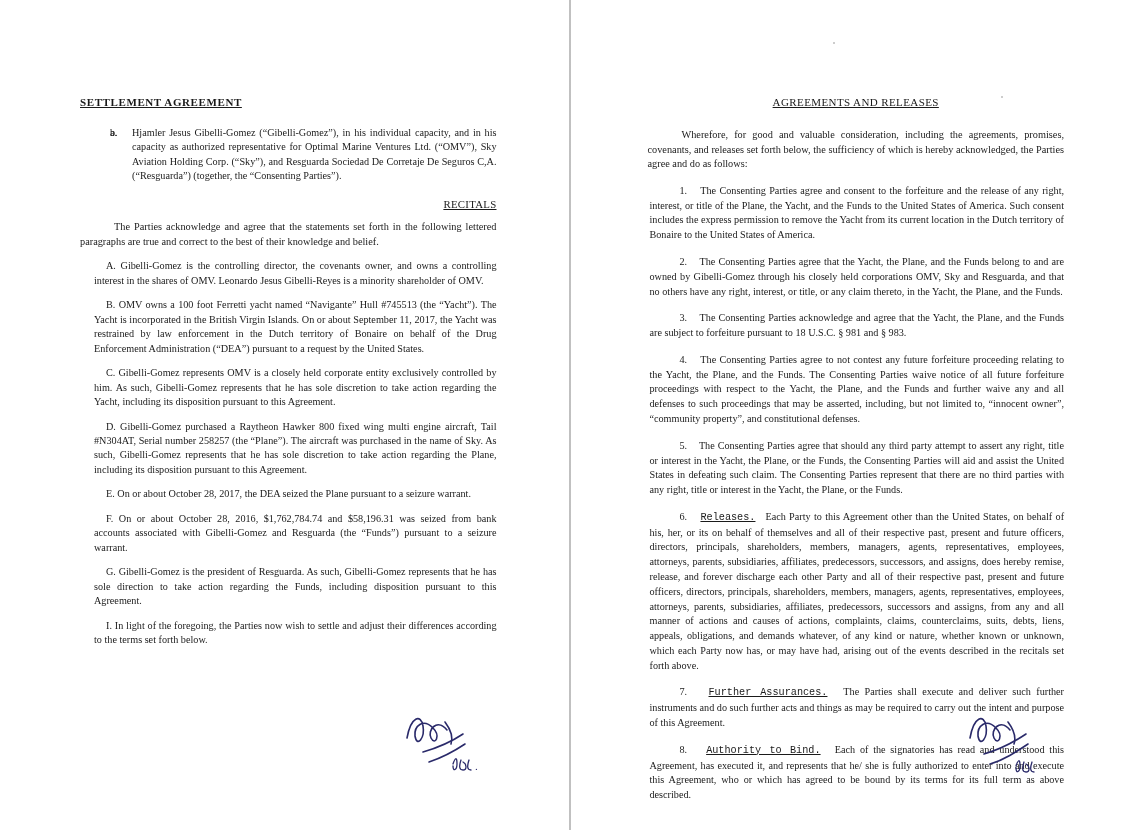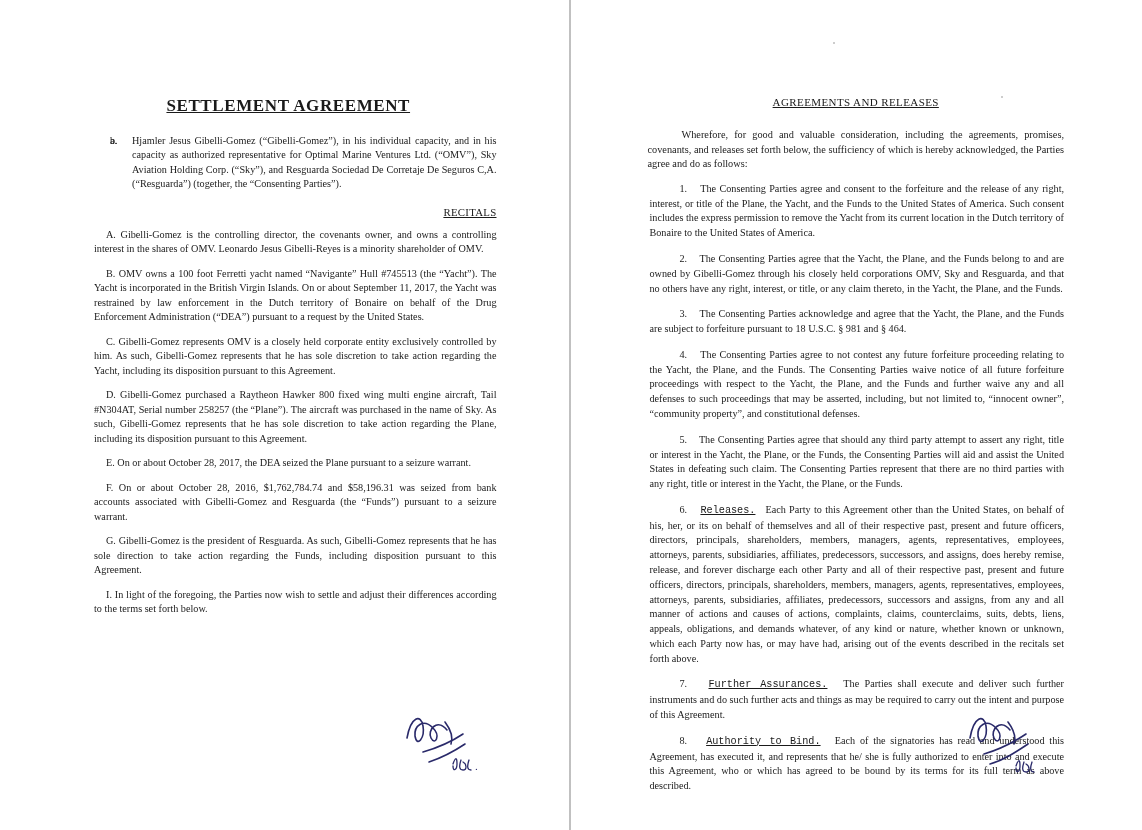--- a/index.html
+++ b/index.html
@@ -35,22 +35,21 @@
   .page-right {
     width: 572px;
     padding: 96px 78px 12px 76px;
   }
   .gutter {
     width: 3px;
     background: linear-gradient(to right, #e7e7e7, #9a9a9a, #e7e7e7);
     height: 830px;
   }
   .doc-title {
-    text-align: center;
-    font-size: 17px;
+    font-size: 11px;
     font-weight: bold;
     letter-spacing: 0.6px;
     text-decoration: underline;
     margin: 0 0 18px 0;
     text-transform: uppercase;
   }
   .doc-title-right {
     text-align: center;
     font-size: 11px;
     letter-spacing: 0.4px;
@@ -99,21 +98,21 @@
     line-height: 1.42;
     text-align: justify;
     margin: 0 0 10px 0;
     padding-left: 14px;
     text-indent: 12px;
   }
   .numbered-para {
     font-size: 10.2px;
     line-height: 1.45;
     text-align: justify;
-    margin: 4px 0 11px 0;
+    margin: 12px 0 11px 0;
     padding-left: 2px;
     text-indent: 30px;
   }
   .u { text-decoration: underline; font-family: Liberation Mono, monospace; }
   .sig {
     position: absolute;
     bottom: 40px;
     right: 56px;
     width: 120px;
     height: 82px;
@@ -143,20 +142,21 @@
         <span class="mk">a.</span>
       </li>
       <li>
         <span class="mk">b.</span>
         <span>Hjamler Jesus Gibelli-Gomez (“Gibelli-Gomez”), in his individual capacity, and in his capacity as authorized representative for Optimal Marine Ventures Ltd. (“OMV”), Sky Aviation Holding Corp. (“Sky”), and Resguarda Sociedad De Corretaje De Seguros C,A. (“Resguarda”) (together, the “Consenting Parties”).</span>
       </li>
     </ol>
 
     <div class="section-head">RECITALS</div>
 
+    <p class="body indent">The Parties acknowledge and agree that the statements set forth in the following lettered paragraphs are true and correct to the best of their knowledge and belief.</p>
 
     <p class="lettered-para">A.  Gibelli-Gomez is the controlling director, the covenants owner, and owns a controlling interest in the shares of OMV.  Leonardo Jesus Gibelli-Reyes is a minority shareholder of OMV.</p>
     <p class="lettered-para">B.  OMV owns a 100 foot Ferretti yacht named “Navigante” Hull #745513 (the “Yacht”).  The Yacht is incorporated in the British Virgin Islands.  On or about September 11, 2017, the Yacht was restrained by law enforcement in the Dutch territory of Bonaire on behalf of the Drug Enforcement Administration (“DEA”) pursuant to a request by the United States.</p>
     <p class="lettered-para">C.  Gibelli-Gomez represents OMV is a closely held corporate entity exclusively controlled by him.  As such, Gibelli-Gomez represents that he has sole discretion to take action regarding the Yacht, including its disposition pursuant to this Agreement.</p>
     <p class="lettered-para">D.  Gibelli-Gomez purchased a Raytheon Hawker 800 fixed wing multi engine aircraft, Tail #N304AT, Serial number 258257 (the “Plane”).  The aircraft was purchased in the name of Sky.  As such, Gibelli-Gomez represents that he has sole discretion to take action regarding the Plane, including its disposition pursuant to this Agreement.</p>
     <p class="lettered-para">E.  On or about October 28, 2017, the DEA seized the Plane pursuant to a seizure warrant.</p>
     <p class="lettered-para">F.  On or about October 28, 2016, $1,762,784.74 and $58,196.31 was seized from bank accounts associated with Gibelli-Gomez and Resguarda (the “Funds”) pursuant to a seizure warrant.</p>
     <p class="lettered-para">G.  Gibelli-Gomez is the president of Resguarda.  As such, Gibelli-Gomez represents that he has sole direction to take action regarding the Funds, including disposition pursuant to this Agreement.</p>
     <p class="lettered-para">I.  In light of the foregoing, the Parties now wish to settle and adjust their differences according to the terms set forth below.</p>
 
@@ -191,21 +191,21 @@
       <span>The Consenting Parties agree and consent to the forfeiture and the release of any right, interest, or title of the Plane, the Yacht, and the Funds to the United States of America.  Such consent includes the express permission to remove the Yacht from its current location in the Dutch territory of Bonaire to the United States of America.</span>
     </p>
     <p class="numbered-para">
       <span>2.</span>
       <span>&nbsp;&nbsp;</span>
       <span>The Consenting Parties agree that the Yacht, the Plane, and the Funds belong to and are owned by Gibelli-Gomez through his closely held corporations OMV, Sky and Resguarda, and that no others have any right, interest, or title, or any claim thereto, in the Yacht, the Plane, and the Funds.</span>
     </p>
     <p class="numbered-para">
       <span>3.</span>
       <span>&nbsp;&nbsp;</span>
-      <span>The Consenting Parties acknowledge and agree that the Yacht, the Plane, and the Funds are subject to forfeiture pursuant to 18 U.S.C. § 981 and § 464.</span>
+      <span>The Consenting Parties acknowledge and agree that the Yacht, the Plane, and the Funds are subject to forfeiture pursuant to 18 U.S.C. § 981 and § 983.</span>
     </p>
     <p class="numbered-para">
       <span>4.</span>
       <span>&nbsp;&nbsp;</span>
       <span>The Consenting Parties agree to not contest any future forfeiture proceeding relating to the Yacht, the Plane, and the Funds.  The Consenting Parties waive notice of all future forfeiture proceedings with respect to the Yacht, the Plane, and the Funds and further waive any and all defenses to such proceedings that may be asserted, including, but not limited to, “innocent owner”, “community property”, and constitutional defenses.</span>
     </p>
     <p class="numbered-para">
       <span>5.</span>
       <span>&nbsp;&nbsp;</span>
       <span>The Consenting Parties agree that should any third party attempt to assert any right, title or interest in the Yacht, the Plane, or the Funds, the Consenting Parties will aid and assist the United States in defeating such claim.  The Consenting Parties represent that there are no third parties with any right, title or interest in the Yacht, the Plane, or the Funds.</span>

